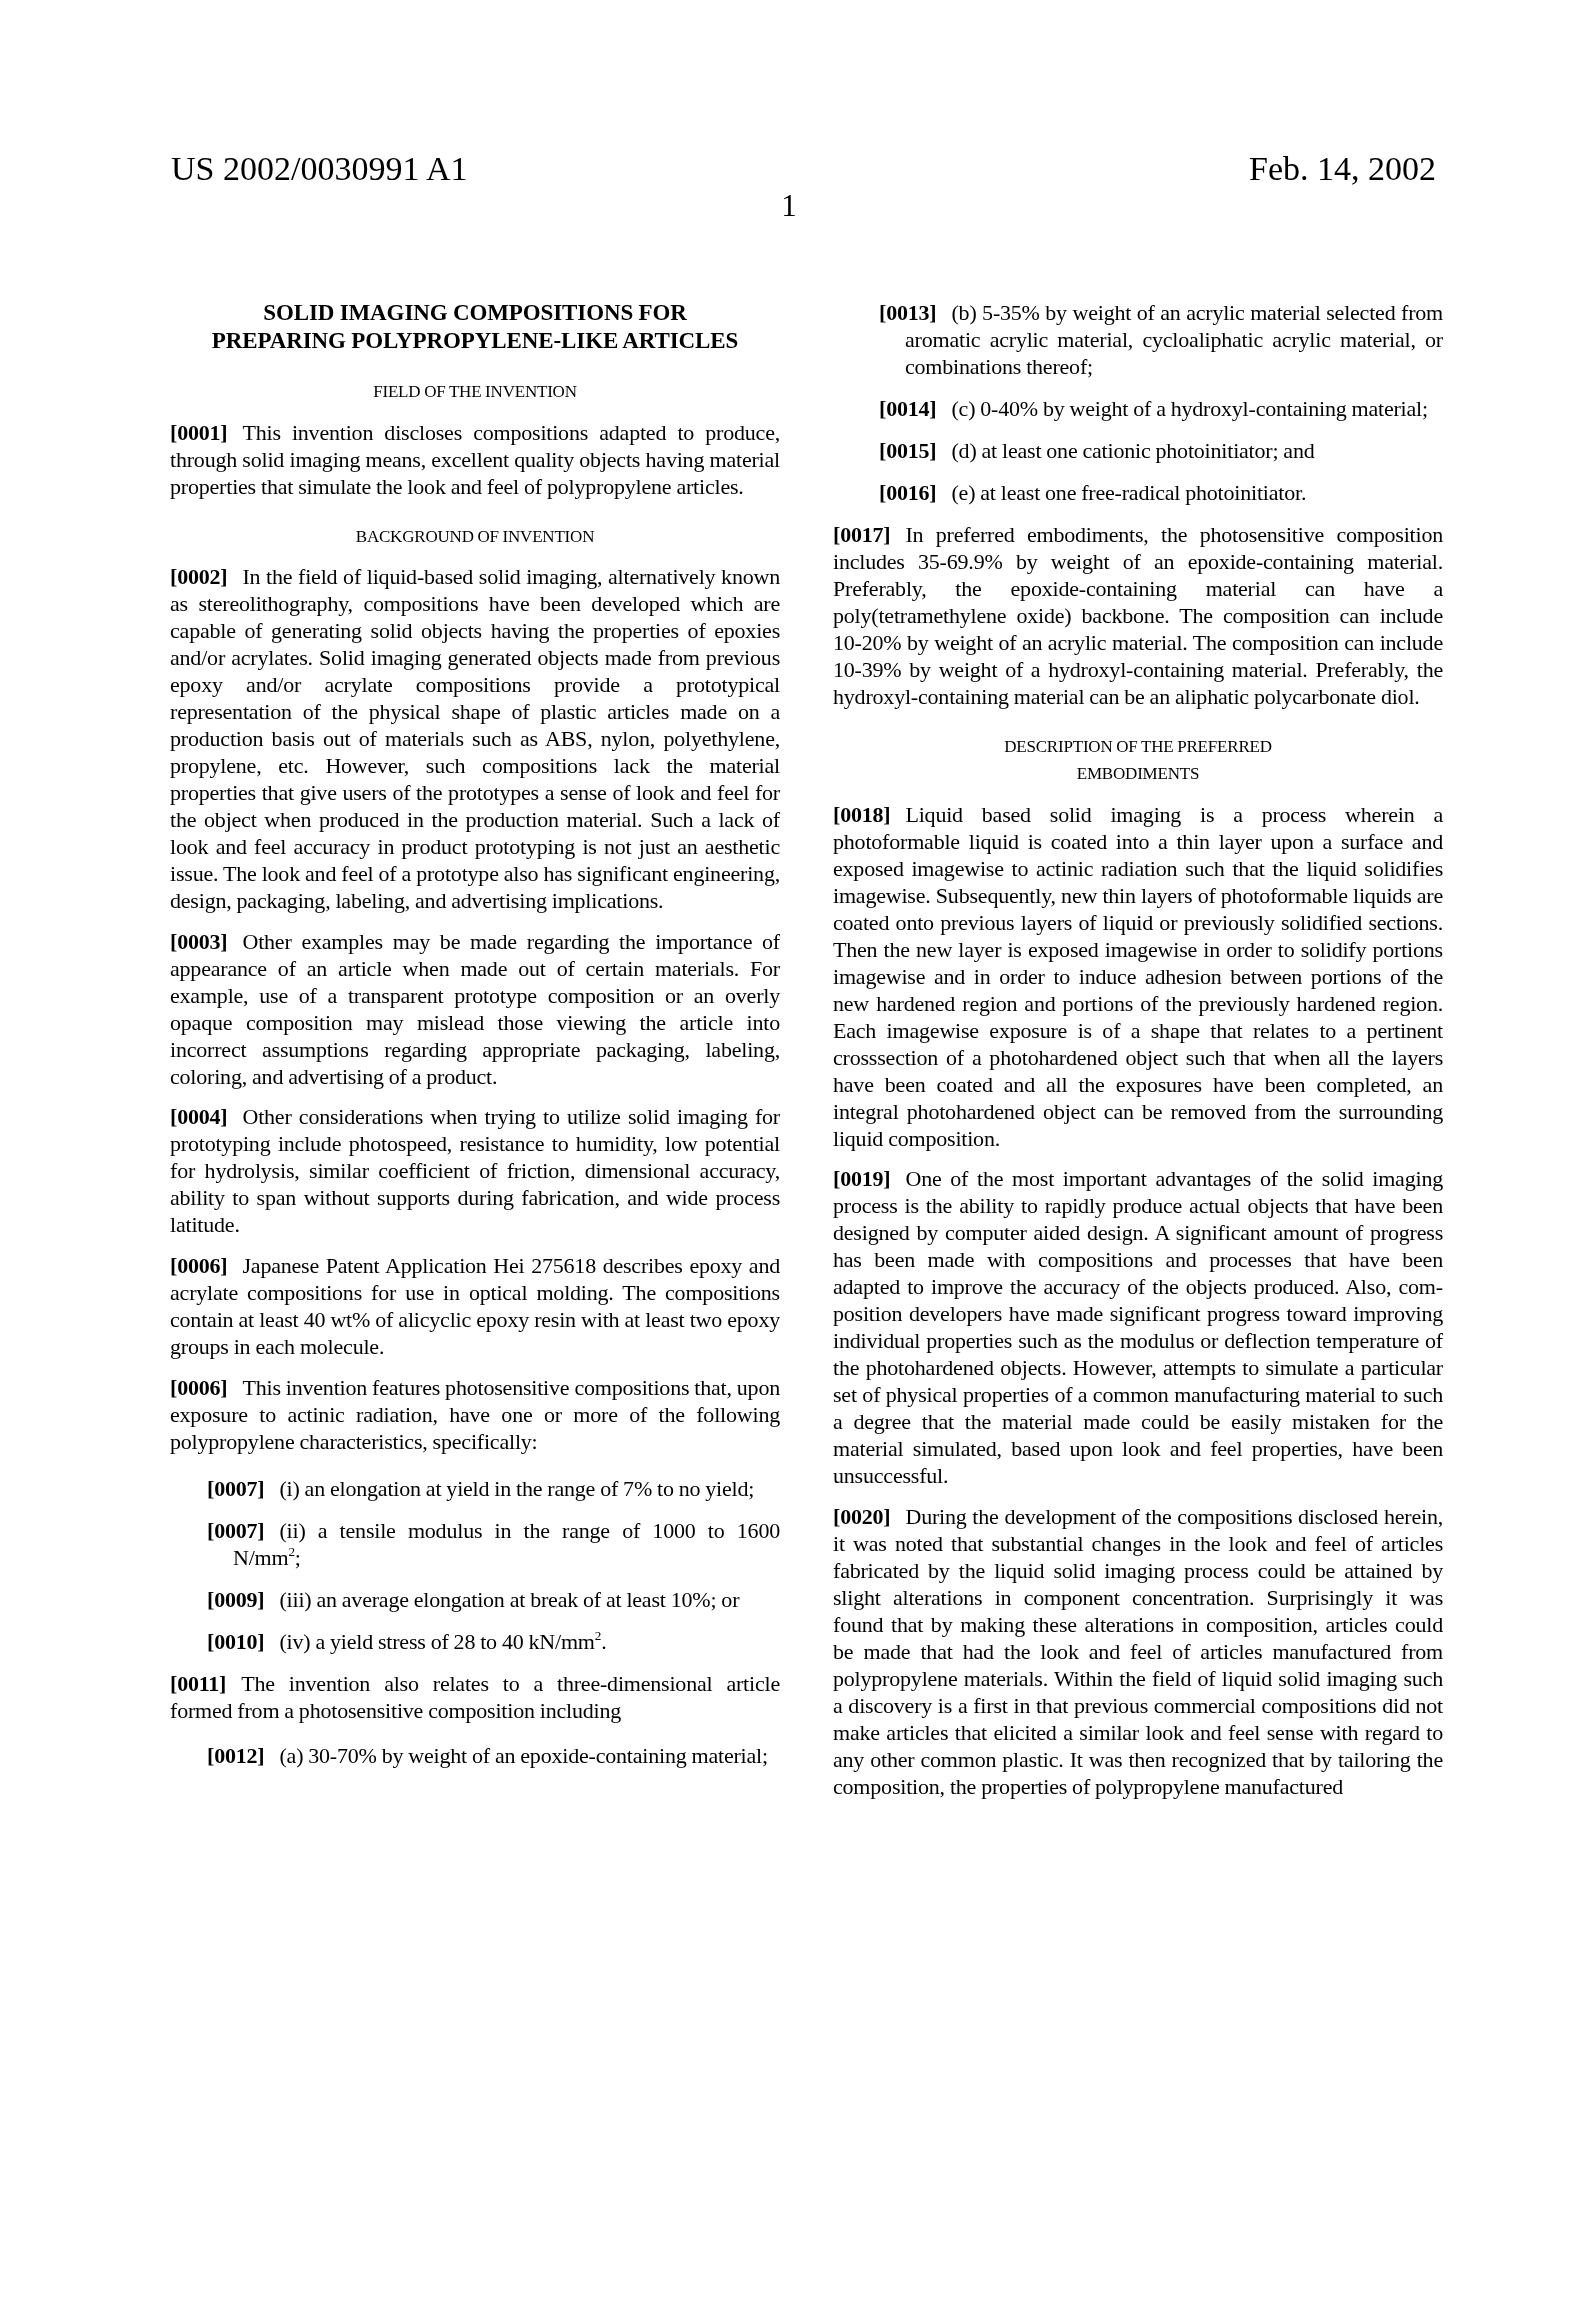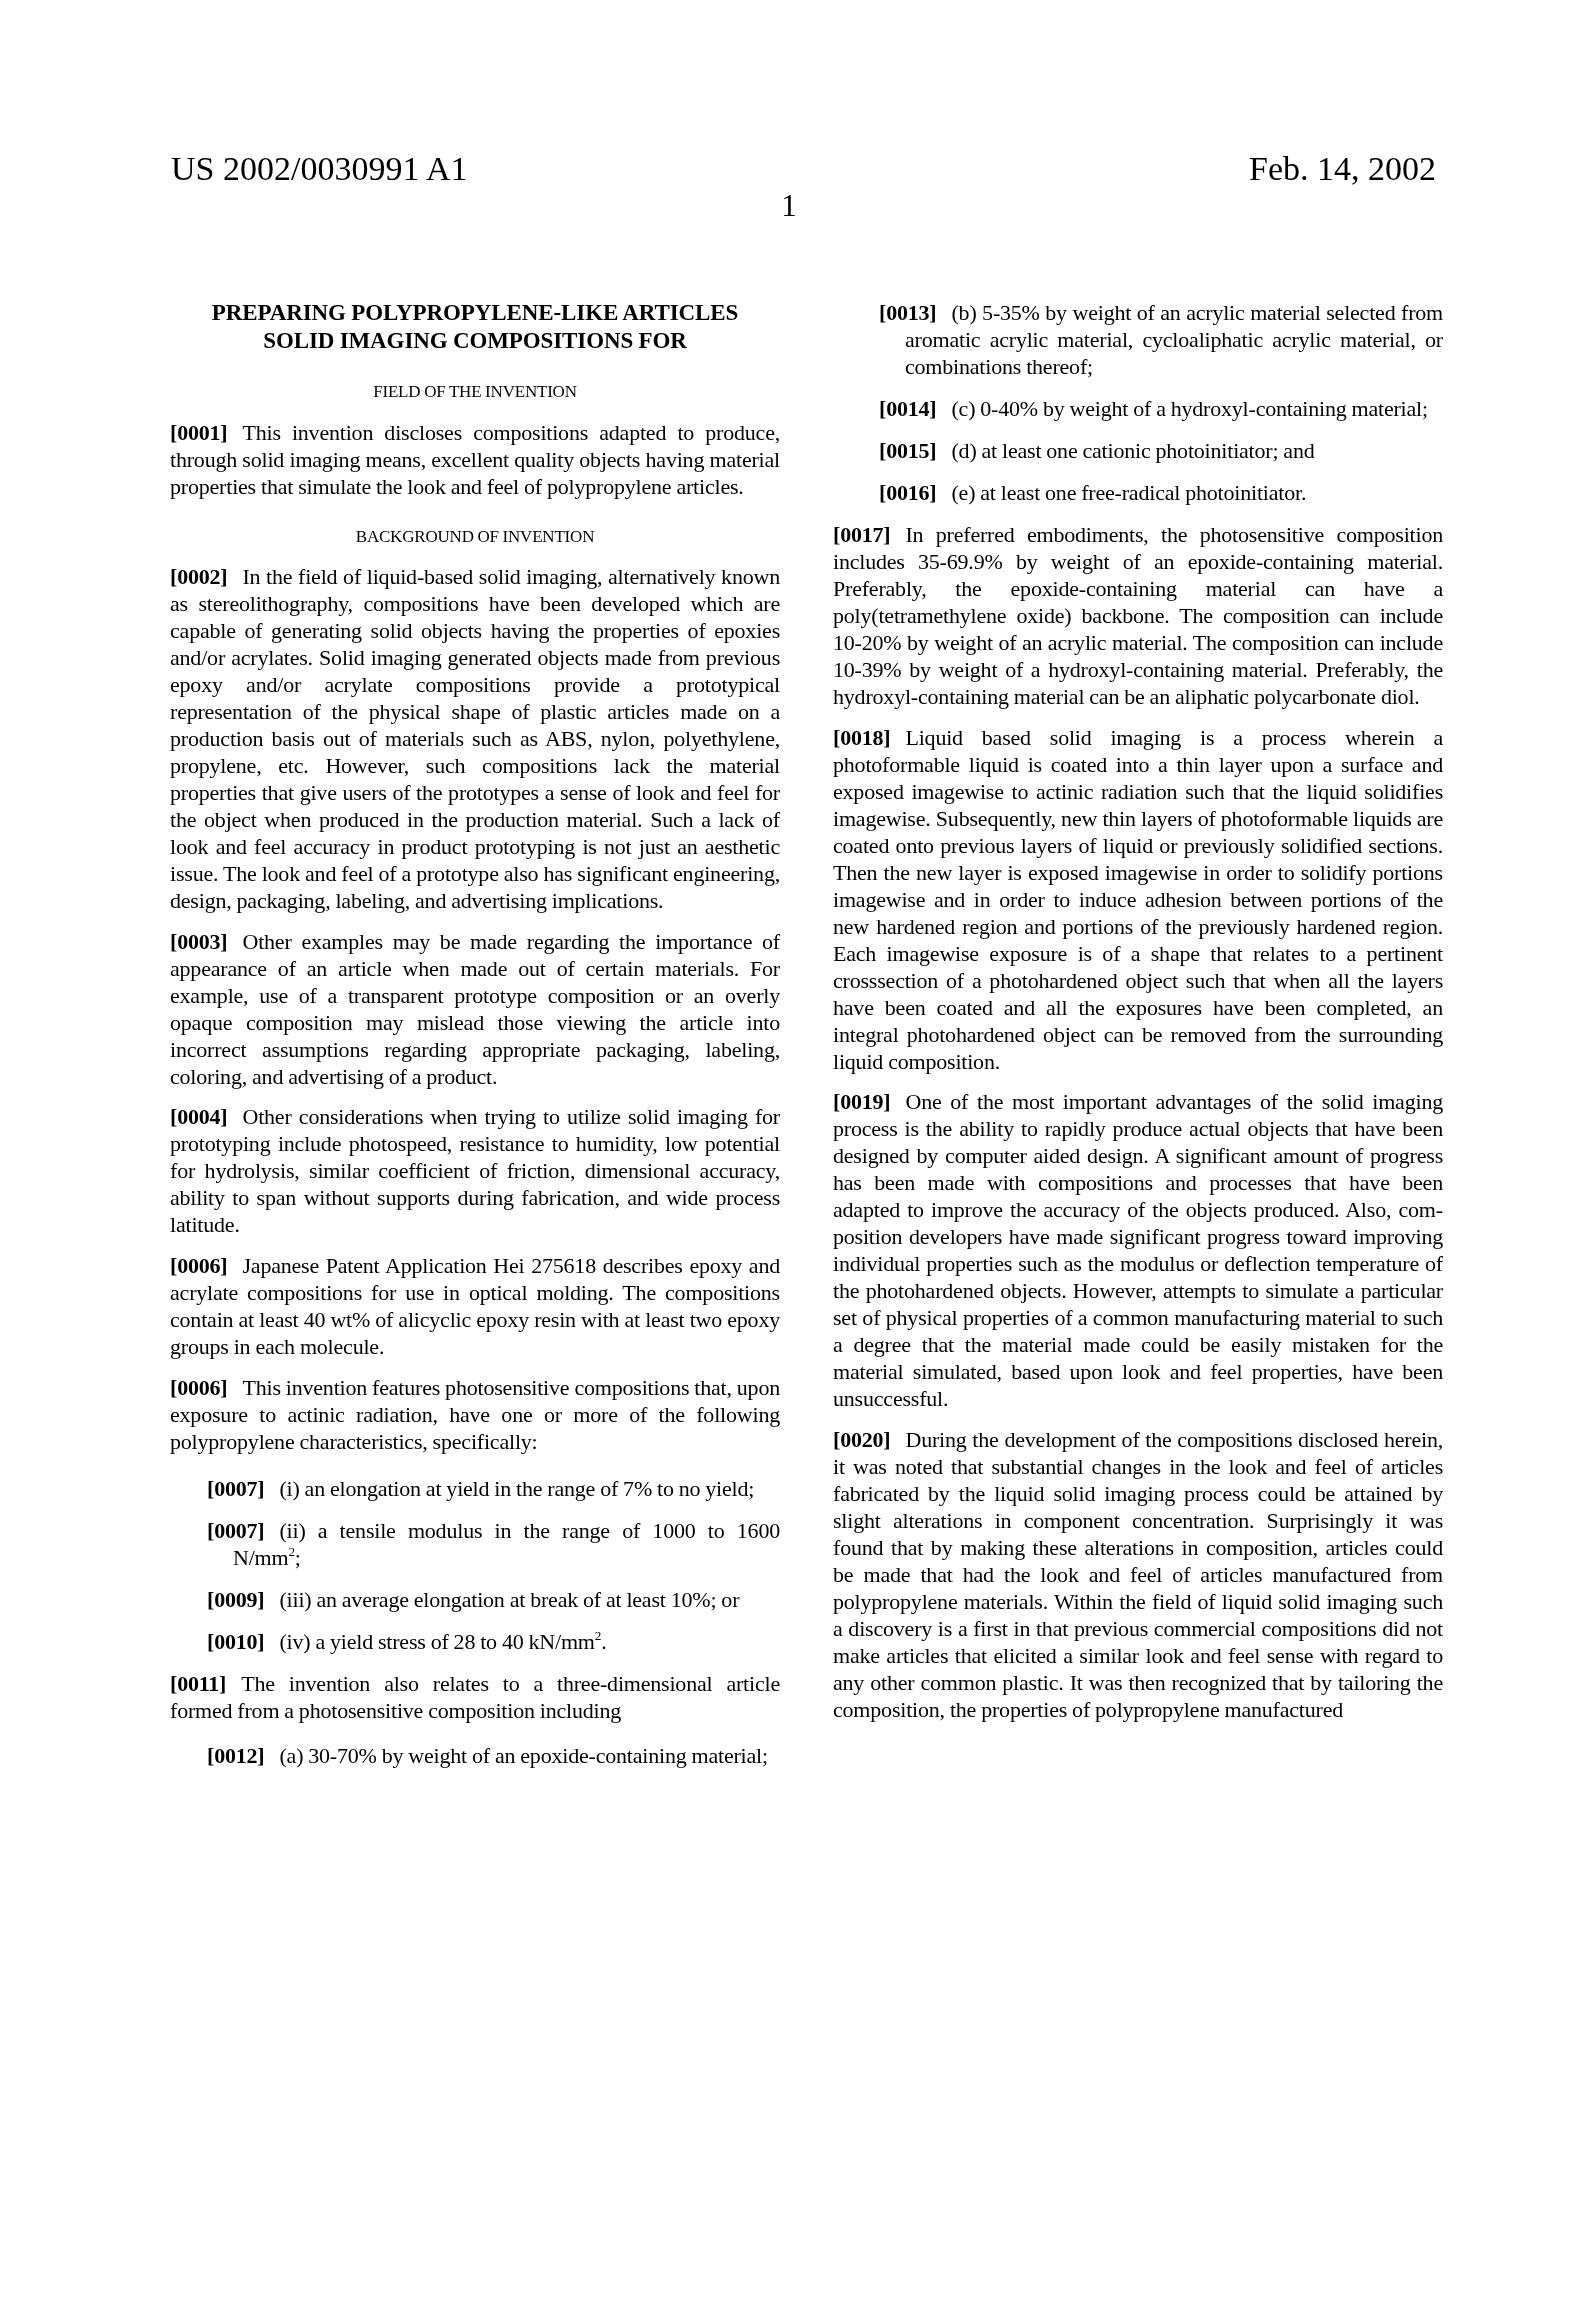--- a/index.html
+++ b/index.html
@@ -25,22 +25,22 @@
 <body>
 
 <div>
 
   <div class="hdr hdr-left">US 2002/0030991 A1</div>
   <div class="hdr hdr-right">Feb. 14, 2002</div>
   <div class="pageno">1</div>
 
   <div class="col col-left">
     <div class="title">
+      <div>SOLID IMAGING COMPOSITIONS FOR</div>
       <div>PREPARING POLYPROPYLENE-LIKE ARTICLES</div>
-      <div>SOLID IMAGING COMPOSITIONS FOR</div>
     </div>
 
     <div class="sec">FIELD OF THE INVENTION</div>
 
     <div class="p">
       <span class="num">[0001]</span><span class="gap"></span><span>This invention discloses compositions adapted to produce, through solid imaging means, excellent quality objects having material properties that simulate the look and feel of polypropylene articles.</span>
     </div>
 
     <div class="sec" style="margin-top:23px">BACKGROUND OF INVENTION</div>
 
@@ -104,20 +104,24 @@
     </div>
 
     <div class="item r">
       <span style="font-weight:bold">[0016]</span><span style="display:inline-block;width:15px"></span><span>(e) at least one free-radical photoinitiator.</span>
     </div>
 
     <div class="p">
       <span class="num">[0017]</span><span class="gap"></span><span>In preferred embodiments, the photosensitive com­position includes 35-69.9% by weight of an epoxide-con­taining material. Preferably, the epoxide-containing material can have a poly(tetramethylene oxide) backbone. The com­position can include 10-20% by weight of an acrylic mate­rial. The composition can include 10-39% by weight of a hydroxyl-containing material. Preferably, the hydroxyl-con­taining material can be an aliphatic polycarbonate diol.</span>
     </div>
 
+    <div class="sec" style="margin-top:23px">
+      <div>DESCRIPTION OF THE PREFERRED</div>
+      <div>EMBODIMENTS</div>
+    </div>
 
     <div class="p">
       <span class="num">[0018]</span><span class="gap"></span><span>Liquid based solid imaging is a process wherein a photoformable liquid is coated into a thin layer upon a surface and exposed imagewise to actinic radiation such that the liquid solidifies imagewise. Subsequently, new thin layers of photoformable liquids are coated onto previous layers of liquid or previously solidified sections. Then the new layer is exposed imagewise in order to solidify portions imagewise and in order to induce adhesion between portions of the new hardened region and portions of the previously hardened region. Each imagewise exposure is of a shape that relates to a pertinent crosssection of a photohardened object such that when all the layers have been coated and all the exposures have been completed, an integral photohardened object can be removed from the surrounding liquid compo­sition.</span>
     </div>
 
     <div class="p">
       <span class="num">[0019]</span><span class="gap"></span><span>One of the most important advantages of the solid imaging process is the ability to rapidly produce actual objects that have been designed by computer aided design. A significant amount of progress has been made with compositions and processes that have been adapted to improve the accuracy of the objects produced. Also, com­position developers have made significant progress toward improving individual properties such as the modulus or deflection temperature of the photohardened objects. How­ever, attempts to simulate a particular set of physical prop­erties of a common manufacturing material to such a degree that the material made could be easily mistaken for the material simulated, based upon look and feel properties, have been unsuccessful.</span>
     </div>
 
     <div class="p">

